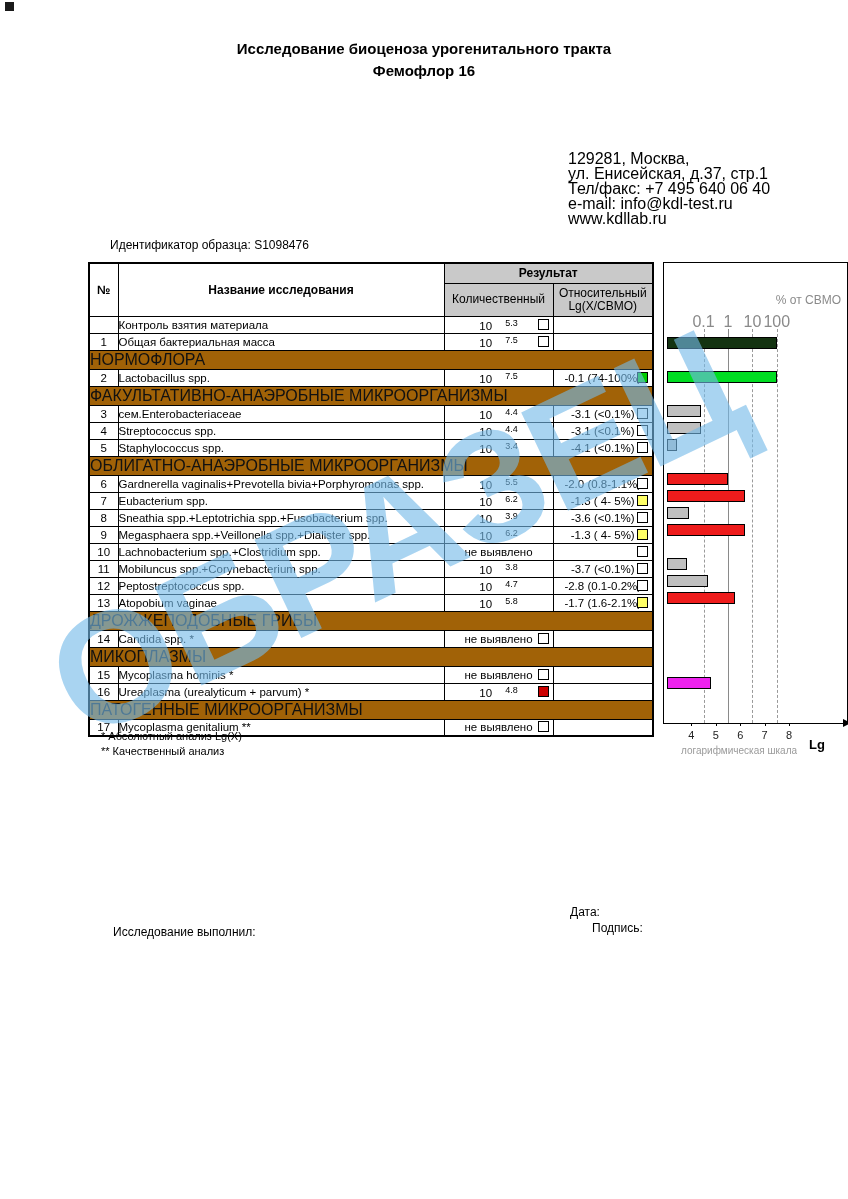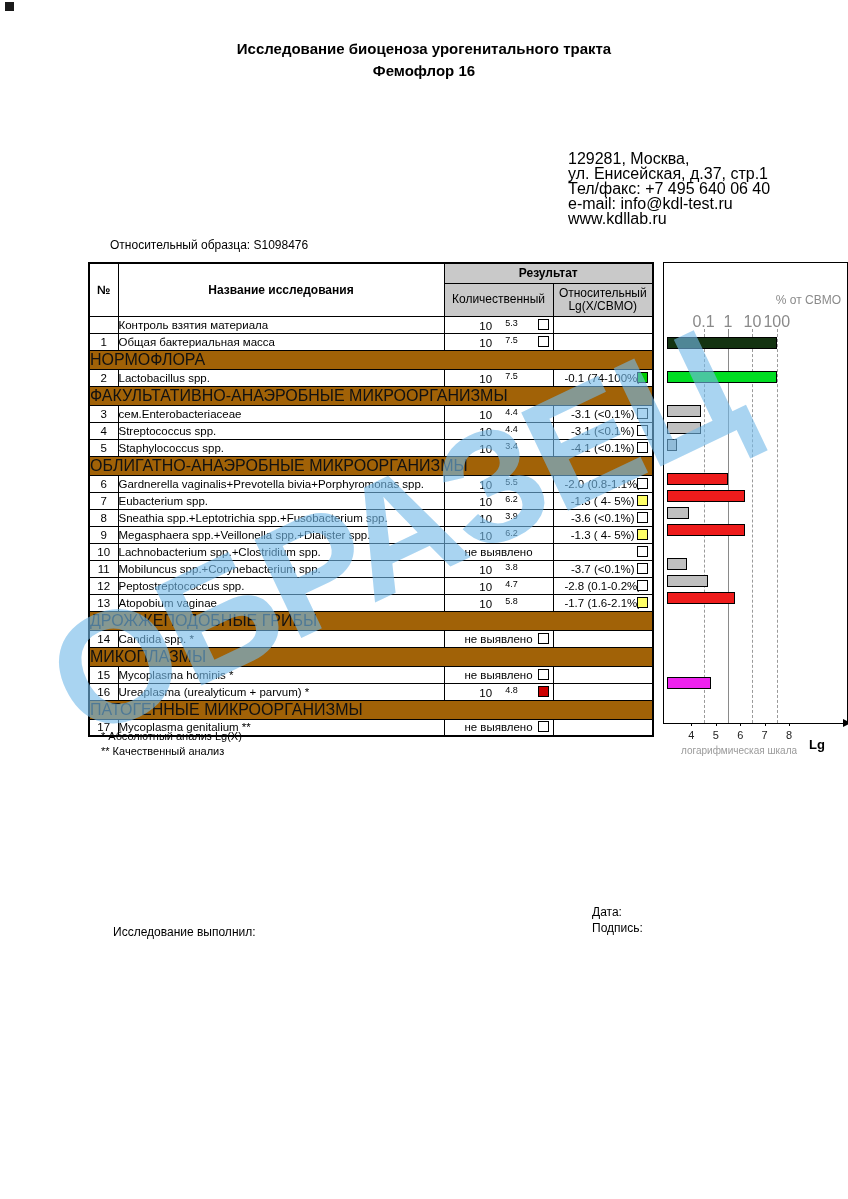--- a/index.html
+++ b/index.html
@@ -40,21 +40,21 @@
   .bar{position:absolute;left:3px;height:12px;border:1px solid #000;box-sizing:border-box;}
   .tick{position:absolute;top:460px;width:1px;height:3px;background:#000;}
   .axis-num{position:absolute;top:466px;transform:translateX(-50%);font-size:11px;color:#222;}
   .axis-caption{position:absolute;top:482px;left:17px;font-size:10px;color:#9a9a9a;}
   .lg-label{position:absolute;top:474px;left:145px;font-weight:bold;font-size:13px;color:#000;}
   .axis-arrow{position:absolute;top:456px;right:-4px;width:0;height:0;
       border-left:8px solid #000;border-top:4px solid transparent;border-bottom:4px solid transparent;}
 
   .footnotes{position:absolute;left:89px;top:729px;font-size:11px;line-height:14.5px;margin-left:12px;}
   .performed-by{position:absolute;left:113px;top:925px;font-size:12px;}
-  .sig-date{position:absolute;left:592px;top:905px;font-size:12px;}
+  .sig-date{position:absolute;left:570px;top:905px;font-size:12px;}
   .sig-sign{position:absolute;left:592px;top:921px;font-size:12px;}
 
   .watermark{position:absolute;left:60px;top:612px;font-size:158px;font-weight:bold;letter-spacing:-3px;
       line-height:160px;color:rgba(116,186,233,0.62);transform:rotate(-25.5deg);transform-origin:0 50%;
       white-space:nowrap;pointer-events:none;z-index:10;}
 </style>
 </head>
 <body>
 
 <div id="page">
@@ -63,21 +63,21 @@
   <div class="title1">Исследование биоценоза урогенитального тракта</div>
   <div class="title2">Фемофлор 16</div>
 
   <div class="lab-contact" id="lab-contact">
       <div>129281, Москва,</div>
       <div>ул. Енисейская, д.37, стр.1</div>
       <div>Тел/факс: +7 495 640 06 40</div>
       <div>e-mail: info@kdl-test.ru</div>
       <div>www.kdllab.ru</div>
     </div>
-  <div class="sample-id">Относительный образца: S1098476</div>
+  <div class="sample-id">Идентификатор образца: S1098476</div>
 
   <table class="results">
     <colgroup>
       <col style="width:29px">
         <col style="width:326px">
         <col style="width:109px">
         <col style="width:100px">
     </colgroup>
     <thead>
       <tr class="h1">

